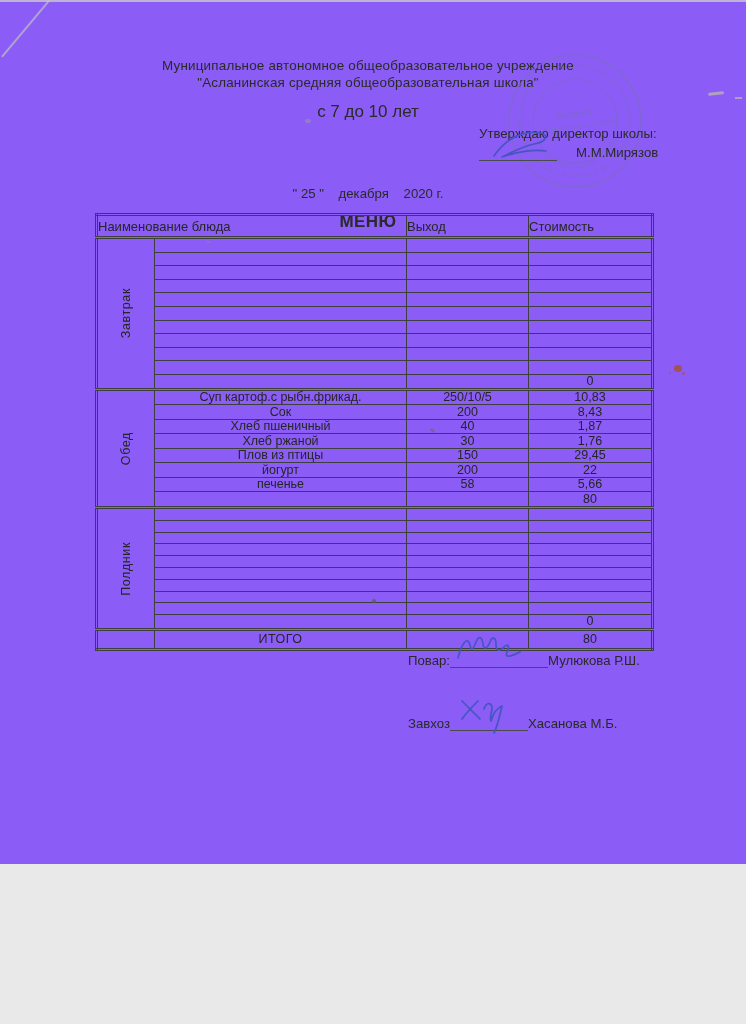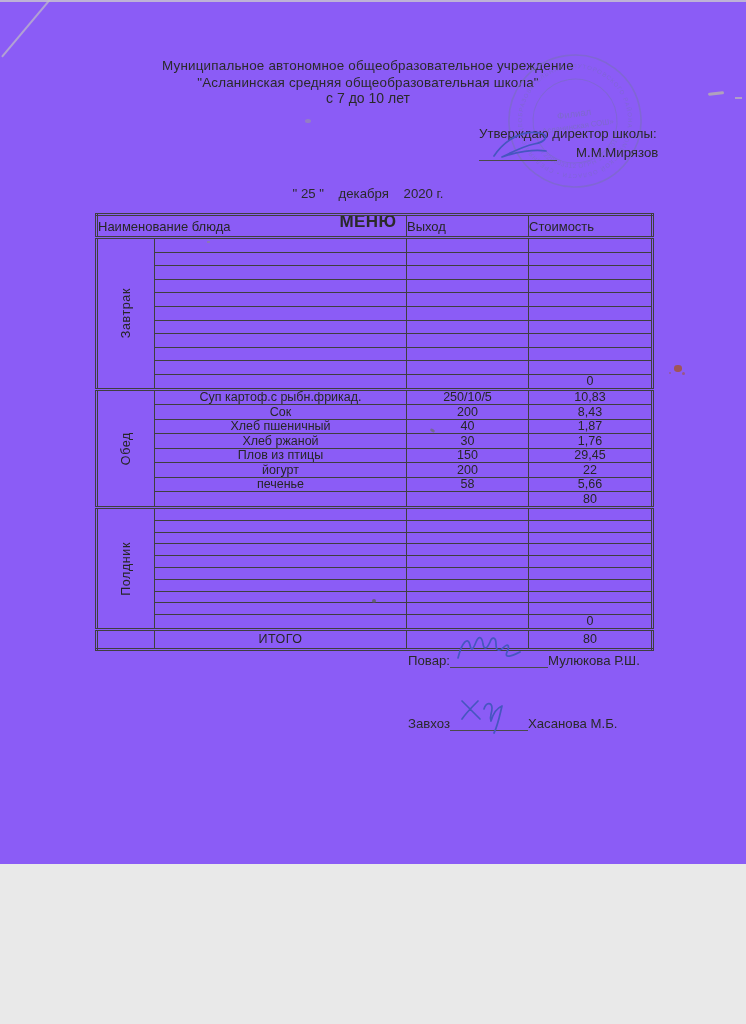--- a/index.html
+++ b/index.html
@@ -4,21 +4,21 @@
 <style>
   html,body{margin:0;padding:0;background:#e9e9e9;}
   .page{position:relative;width:746px;height:864px;background:#8b5cf6;overflow:hidden;
         font-family:"Liberation Sans","DejaVu Sans",sans-serif;color:#2a2a2a;}
   .edge-top{position:absolute;left:0;top:0;width:746px;height:2px;background:#cfcfcc;opacity:.75;}
   .crease{position:absolute;left:-12px;top:26px;width:78px;height:2px;background:#c6c6c2;opacity:.65;
           transform:rotate(-50deg);}
   .ctr{position:absolute;left:0;width:736px;text-align:center;}
   .org1{top:58px;font-size:13.4px;letter-spacing:.2px;}
   .org2{top:75px;font-size:13.4px;letter-spacing:.2px;}
-  .age{top:90px;font-size:14px;}
+  .age{top:102px;font-size:17px;}
   .approve{position:absolute;left:479px;top:126px;font-size:13.2px;}
   .dir-name{position:absolute;left:560px;top:145px;font-size:13.2px;margin-left:16px;}
   .dir-line{position:absolute;left:479px;top:147px;width:78px;height:13px;border-bottom:1.4px solid #4a4a4a;}
   .dir-sig{position:absolute;left:486px;top:124px;}
   .menu-title{top:176px;font-size:17px;font-weight:bold;letter-spacing:.4px;margin-top:36px;}
   .menu-date{top:186px;font-size:13.2px;white-space:pre;}
   .stamp{position:absolute;left:482px;top:28px;opacity:.8;}
   table.menu{position:absolute;left:95px;top:213px;width:556px;border-collapse:collapse;
              table-layout:fixed;border:3px double #3f3f3f;}
   table.menu td,table.menu th{border:1px solid #3f3f3f;padding:0;overflow:hidden;white-space:nowrap;

